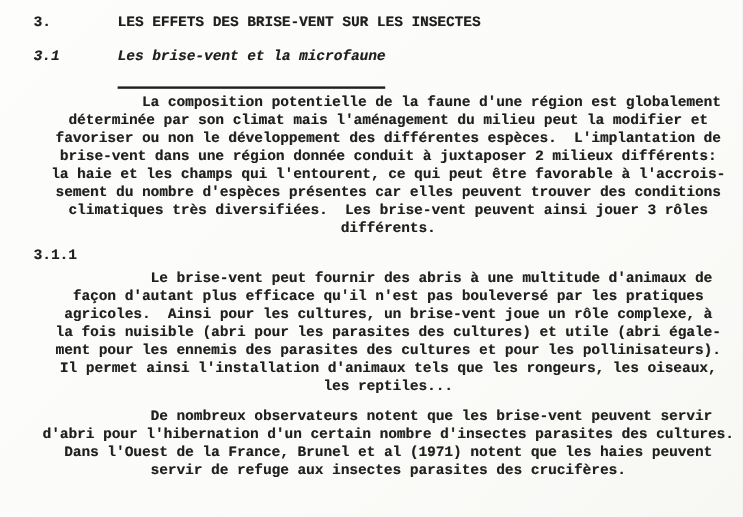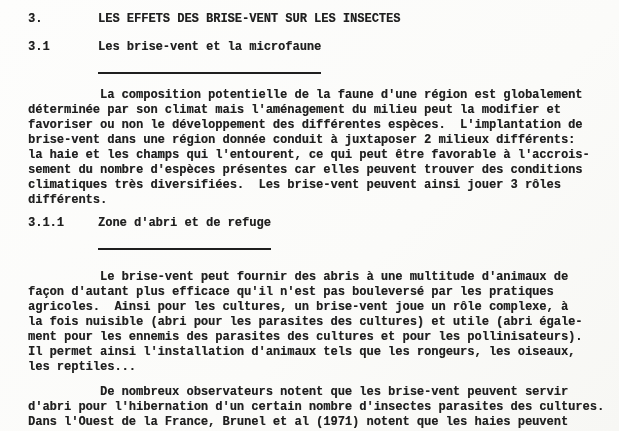--- a/index.html
+++ b/index.html
@@ -18,25 +18,25 @@
     line-height: 15px;
     font-weight: 700;
     color: #1f1f1f;
     text-shadow: 0.3px 0 0 rgba(31,31,31,0.55);
   }
   .heading { display: flex; align-items: flex-start; }
   .heading .num { width: 70px; flex: none; }
   .heading .ttl { white-space: pre; text-align: right; }
   .underlined { border-bottom: 2px solid #1f1f1f; padding-bottom: 17px; }
   .sec-top { margin-bottom: 13px; }
-  .sec-mid { margin-bottom: 14px; }
-  .para { white-space: pre; margin: 0; }
+  .sec-mid { margin-bottom: 4px; font-style: italic; }
+  .para { white-space: pre; margin: 0; text-align: center; }
   .para-intro { margin-bottom: 8px; }
   .para-abri  { margin-bottom: 10px; }
-  .sec-sub { margin-bottom: 20px; }
+  .sec-sub { margin-bottom: 4px; flex-direction: column; }
 </style>
 </head>
 <body>
 
 <div class="page">
 
   <div class="heading sec-top">
     <span class="num">3.</span>
     <span class="ttl">LES EFFETS DES BRISE-VENT SUR LES INSECTES</span>
   </div>
@@ -50,21 +50,20 @@
 déterminée par son climat mais l'aménagement du milieu peut la modifier et
 favoriser ou non le développement des différentes espèces.  L'implantation de
 brise-vent dans une région donnée conduit à juxtaposer 2 milieux différents:
 la haie et les champs qui l'entourent, ce qui peut être favorable à l'accrois-
 sement du nombre d'espèces présentes car elles peuvent trouver des conditions
 climatiques très diversifiées.  Les brise-vent peuvent ainsi jouer 3 rôles
 différents.</div>
 
   <div class="heading sec-sub">
     <span class="num">3.1.1</span>
-    <span class="ttl underlined">Zone d'abri et de refuge</span>
   </div>
 
   <div class="para para-abri">          Le brise-vent peut fournir des abris à une multitude d'animaux de
 façon d'autant plus efficace qu'il n'est pas bouleversé par les pratiques
 agricoles.  Ainsi pour les cultures, un brise-vent joue un rôle complexe, à
 la fois nuisible (abri pour les parasites des cultures) et utile (abri égale-
 ment pour les ennemis des parasites des cultures et pour les pollinisateurs).
 Il permet ainsi l'installation d'animaux tels que les rongeurs, les oiseaux,
 les reptiles...</div>
 

